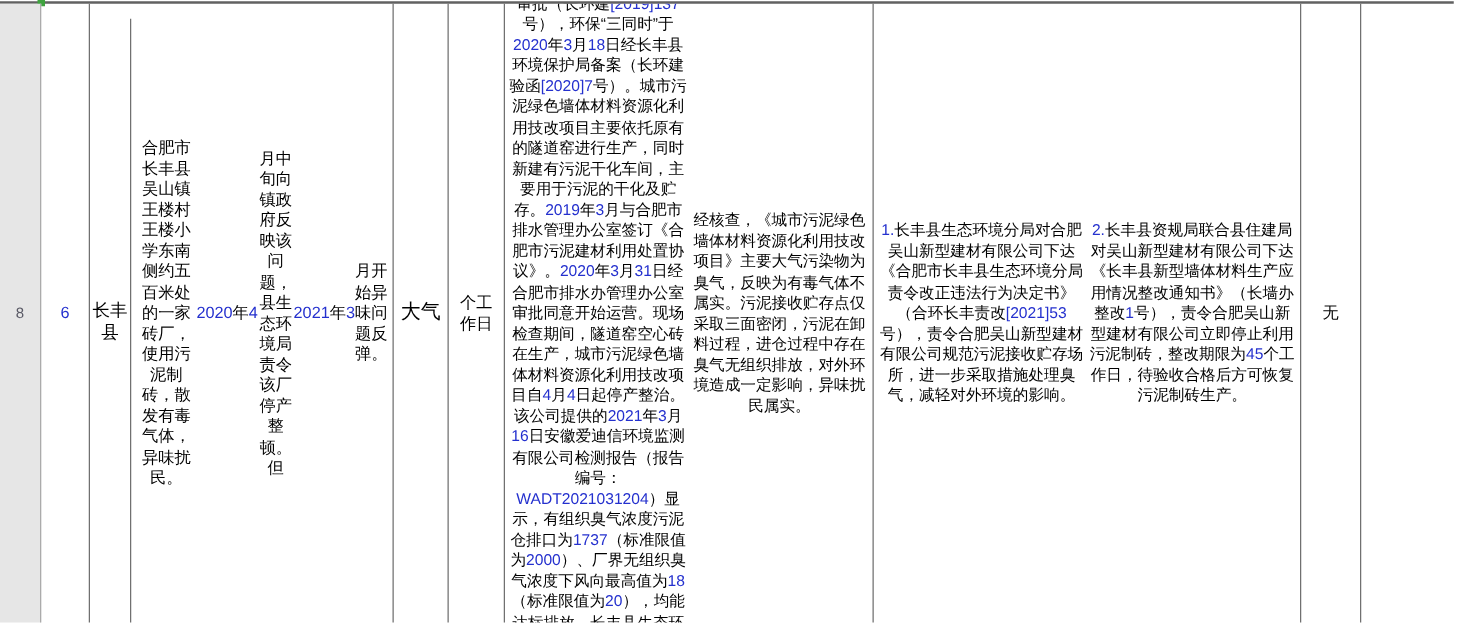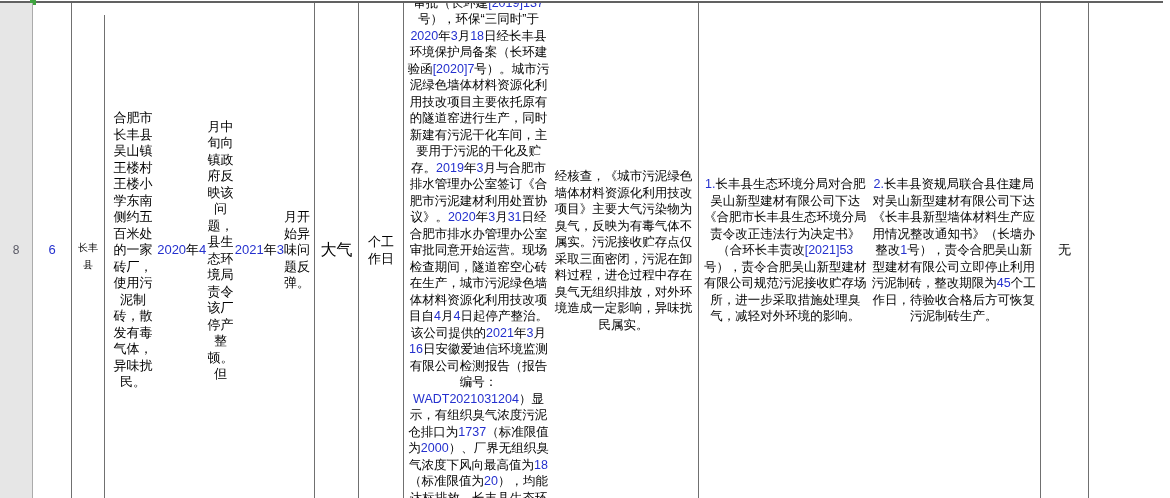--- a/index.html
+++ b/index.html
@@ -8,21 +8,21 @@
   .sheet{position:relative;width:1170px;height:498px;background:#ffffff;}
   .topline{position:absolute;left:0;top:1px;width:1163px;height:2px;background:#616161;}
   .fill-handle{position:absolute;left:30px;top:0;width:6px;height:5px;background:var(--green,#3FA33F);}
   .row{position:absolute;left:0;top:3px;height:495px;display:flex;align-items:stretch;}
   .cell{box-sizing:border-box;border-right:1px solid #707070;display:flex;flex-direction:row;
         justify-content:center;align-items:center;text-align:center;overflow:hidden;
         font-size:12.5px;line-height:16.5px;}
   .gutter{width:33px;background:#E6E6E6;border-right:1px solid #ABABAB;color:#5a5a66;font-size:12px;}
   .c-seq{width:39px;font-size:13px;}
   .c-city{width:38px;font-size:13px;padding:0 4px;}
-  .c-county{width:33px;font-size:10px;padding:0 2px;margin-top:12px;}
+  .c-county{width:33px;font-size:14px;padding:0 2px;margin-top:12px;}
   .c-code{width:36px;word-break:break-all;padding:0 2px;}
   .c-complaint{width:210px;font-size:13px;padding:0 4px;justify-content:flex-end;}
   .c-category{width:44px;font-size:16px;}
   .c-verify{width:45px;font-size:13px;padding:0 7px;}
   .c-invest{width:295px;padding:0 2px;}
   .c-handle{width:342px;padding:0 2px;}
   .c-none{width:48px;font-size:13px;}
   .para{width:100%;}
   .num{color:var(--ascii,#2430CE);}
 </style>

